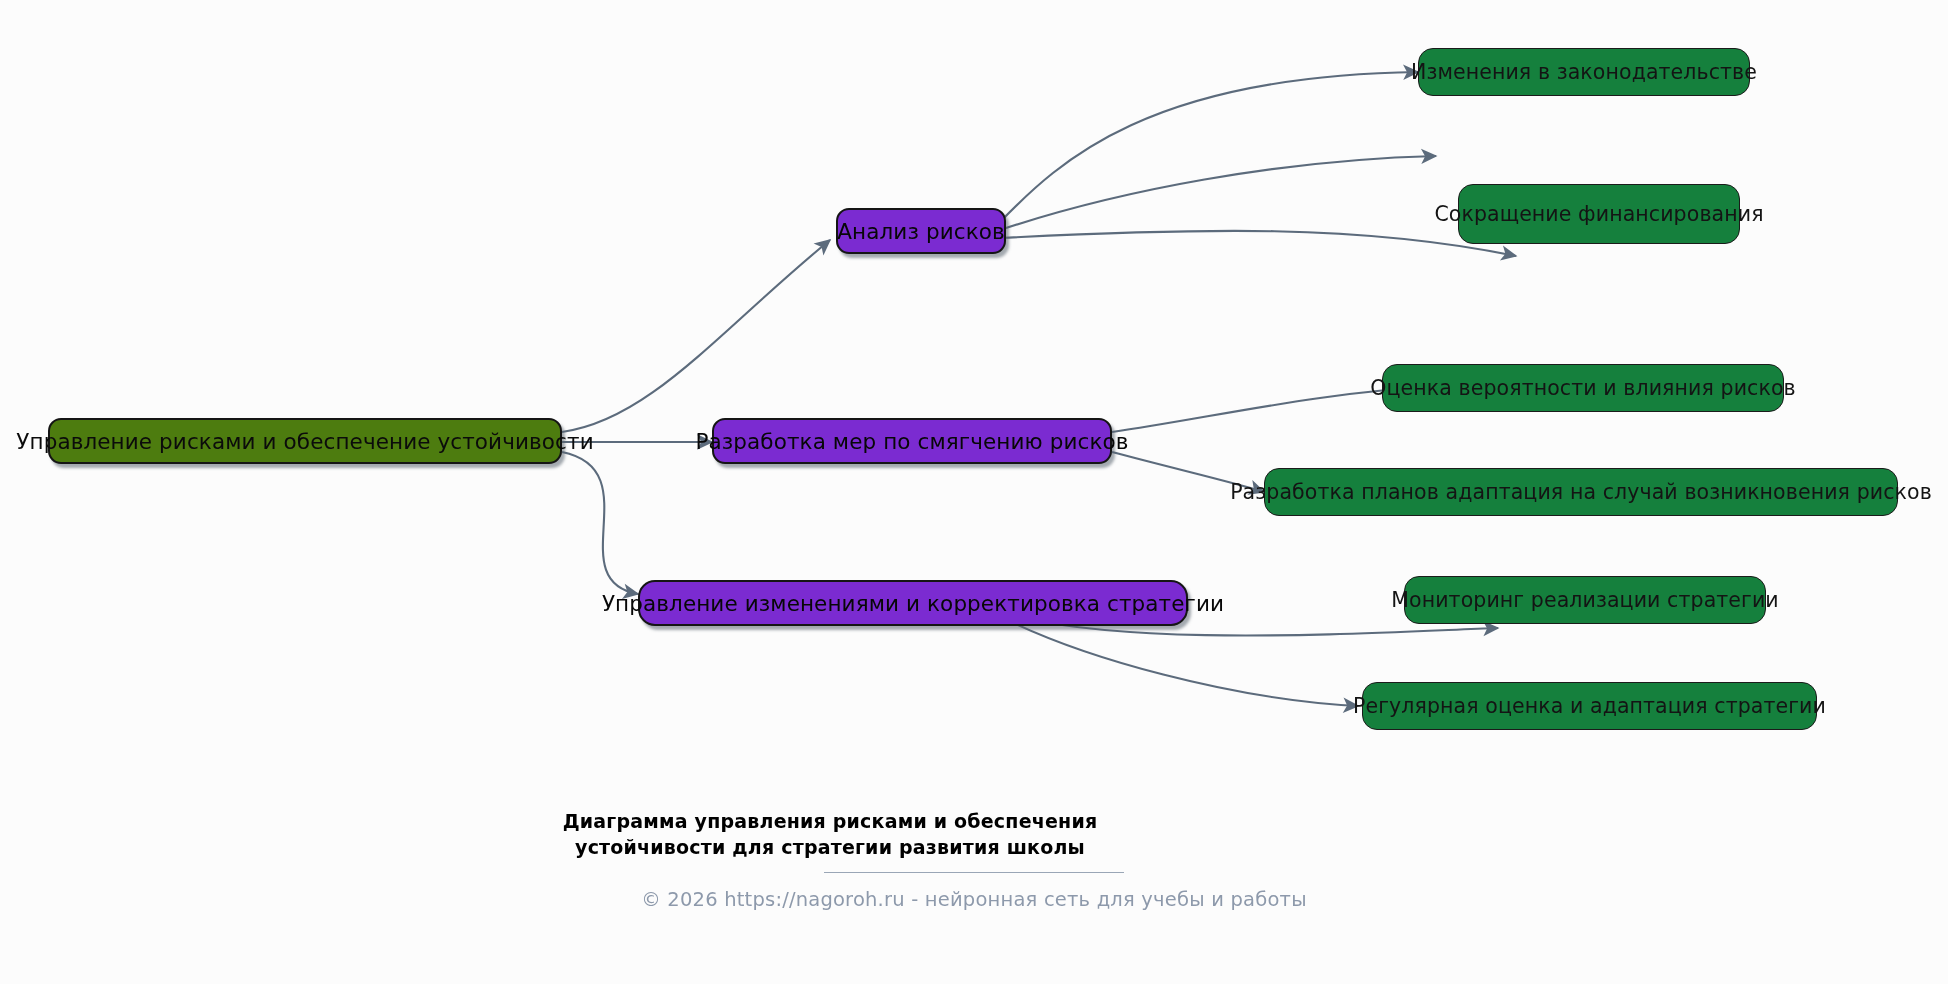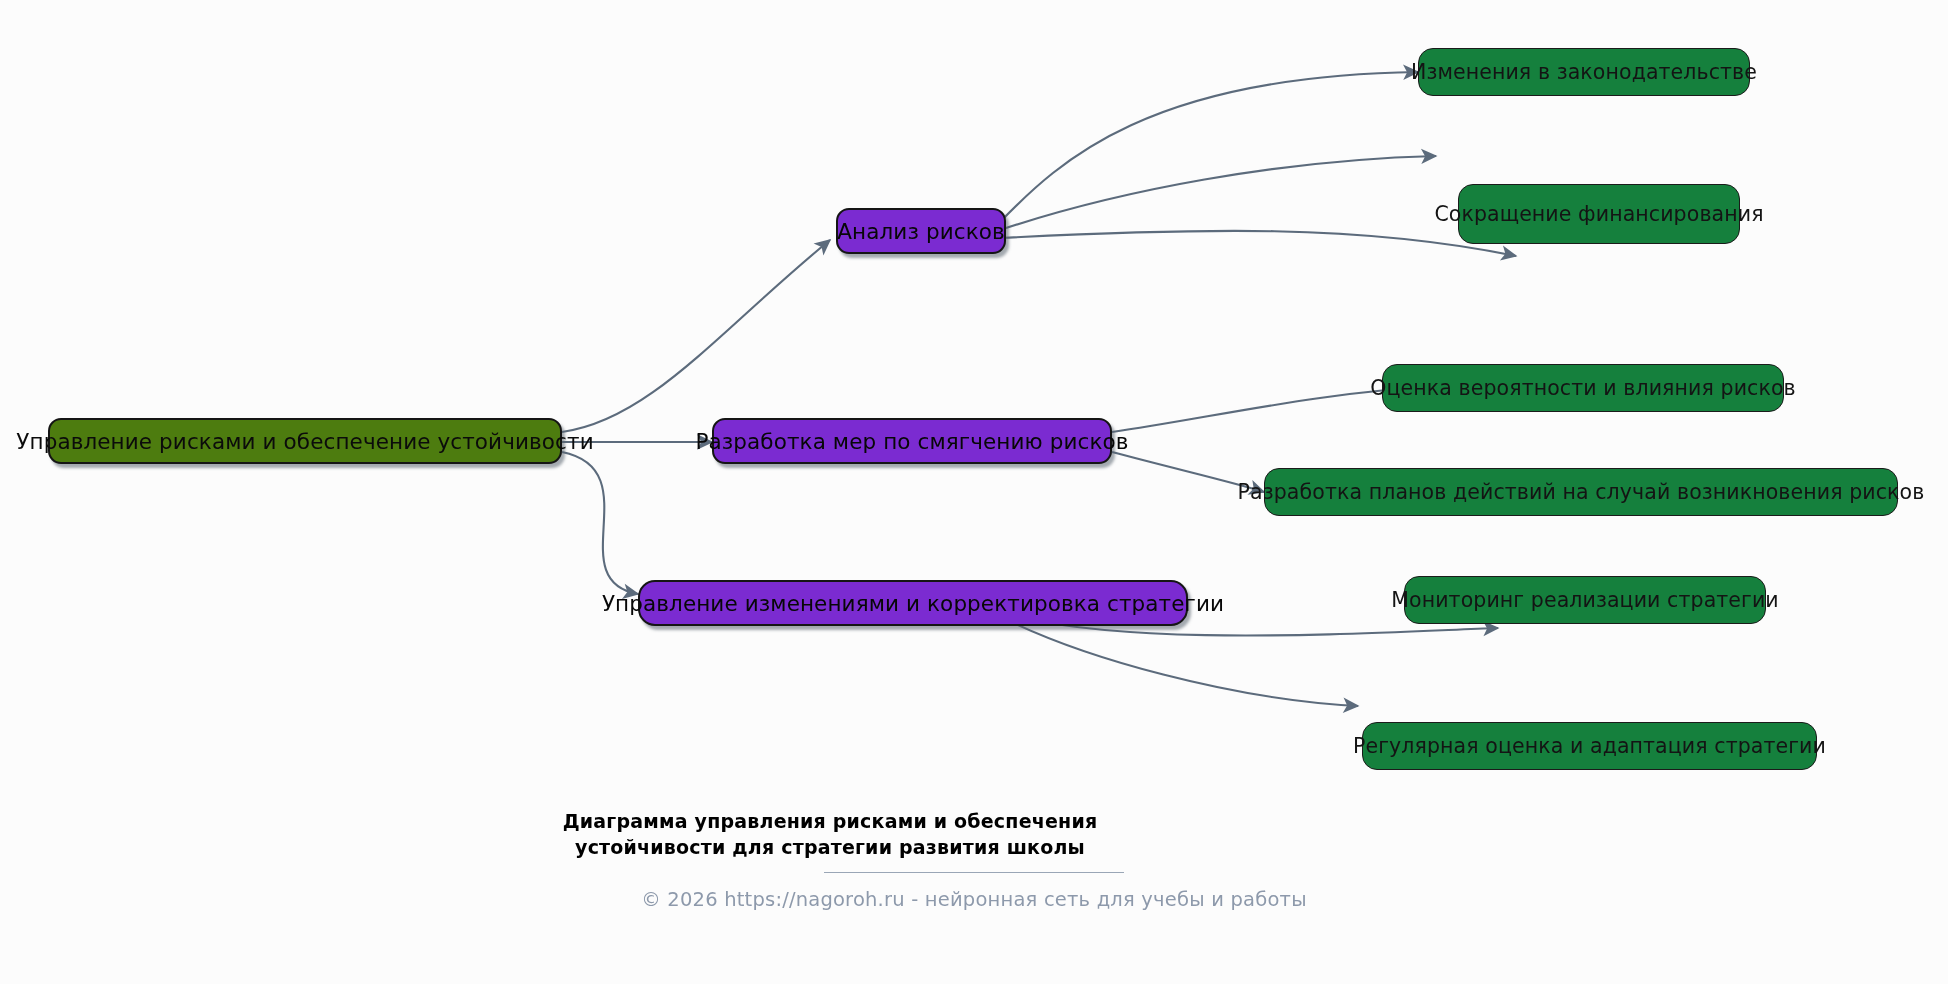--- a/index.html
+++ b/index.html
@@ -135,28 +135,28 @@
   <div class="node node-leaf" style="left:1458px; top:152px; width:282px; height:60px;margin-top:32px;">
     <span>Сокращение финансирования</span>
   </div>
 
 
   <div class="node node-leaf" style="left:1382px; top:364px; width:402px; height:48px;">
     <span>Оценка вероятности и влияния рисков</span>
   </div>
 
   <div class="node node-leaf" style="left:1264px; top:468px; width:634px; height:48px;">
-    <span>Разработка планов действий на случай возникновения рисков</span>
+    <span>Разработка планов адаптация на случай возникновения рисков</span>
   </div>
 
   <div class="node node-leaf" style="left:1404px; top:576px; width:362px; height:48px;">
     <span>Мониторинг реализации стратегии</span>
   </div>
 
-  <div class="node node-leaf" style="left:1362px; top:682px; width:455px; height:48px;margin-top:40px;">
+  <div class="node node-leaf" style="left:1362px; top:682px; width:455px; height:48px;">
     <span>Регулярная оценка и адаптация стратегии</span>
   </div>
 
   <div class="caption" style="top:808px;">
     <span>Диаграмма управления рисками и обеспечения</span>
   </div>
   <div class="caption" style="top:834px;text-align:center;">
     <span>устойчивости для стратегии развития школы</span>
   </div>
 

